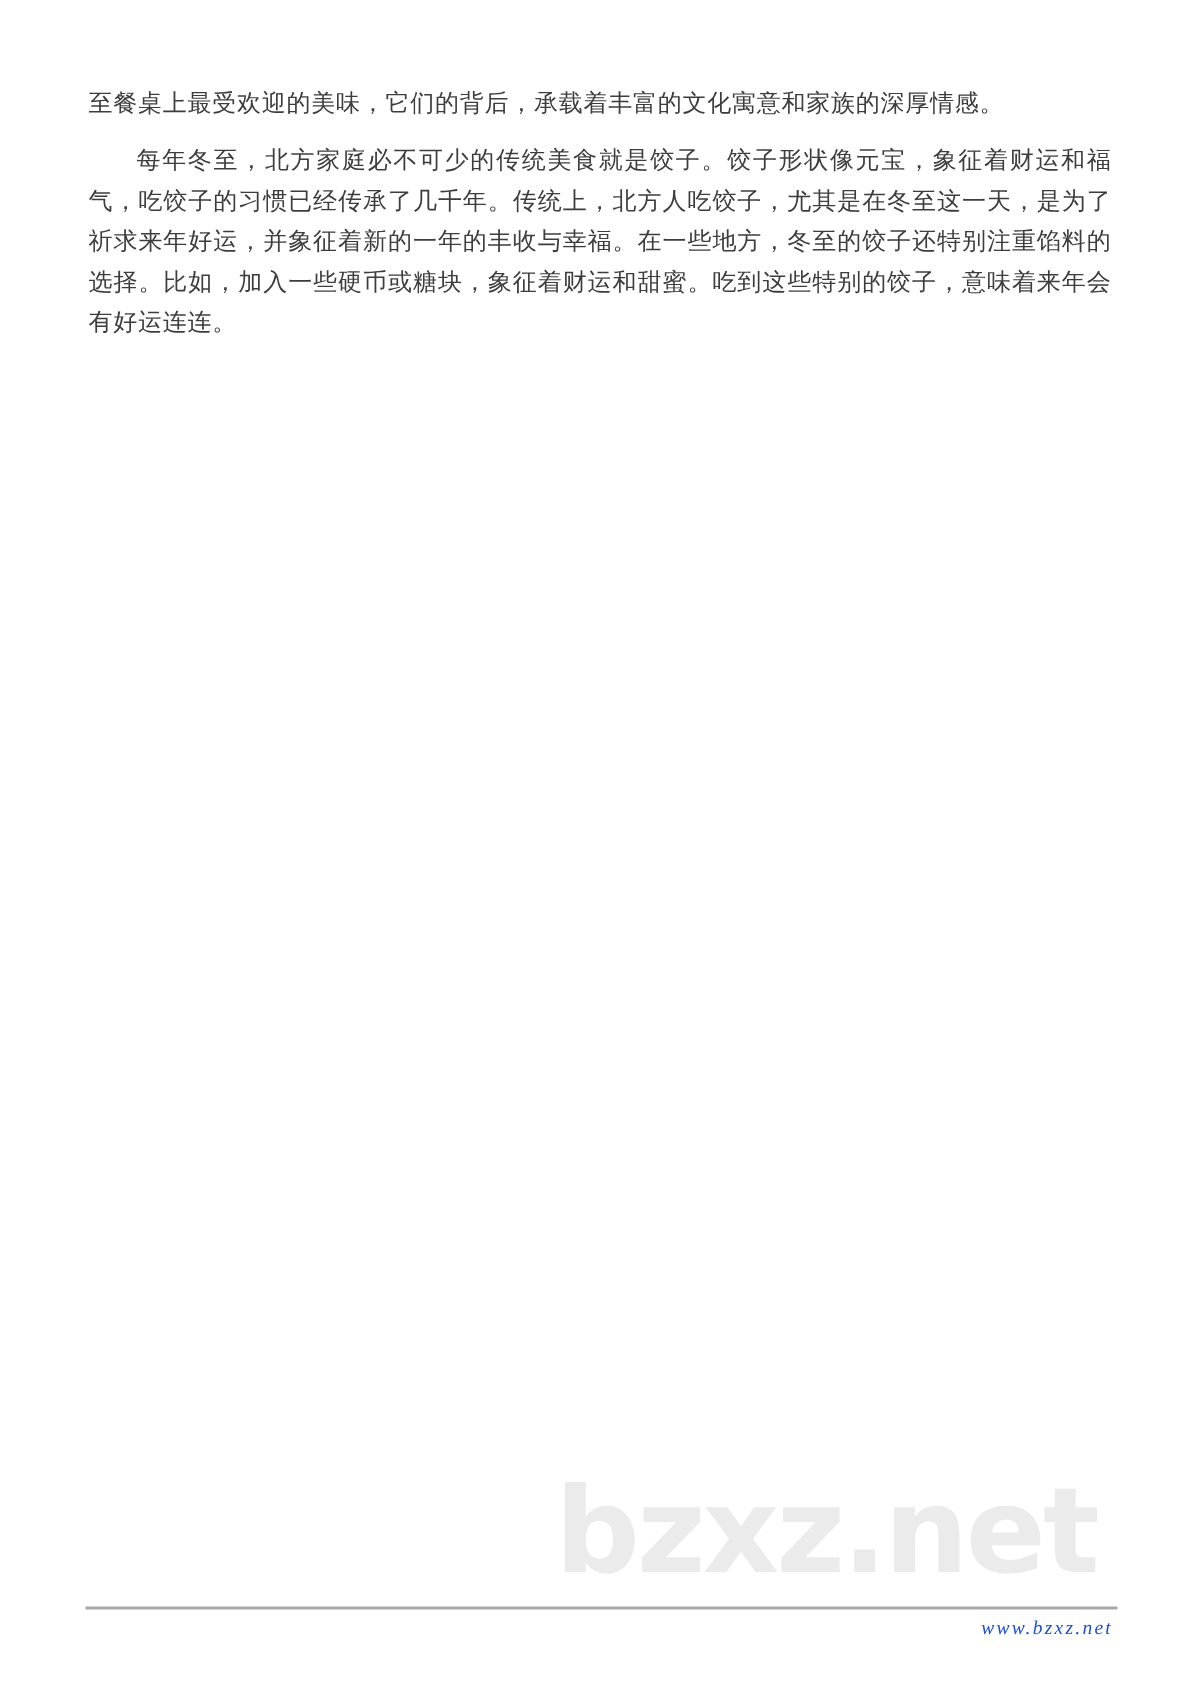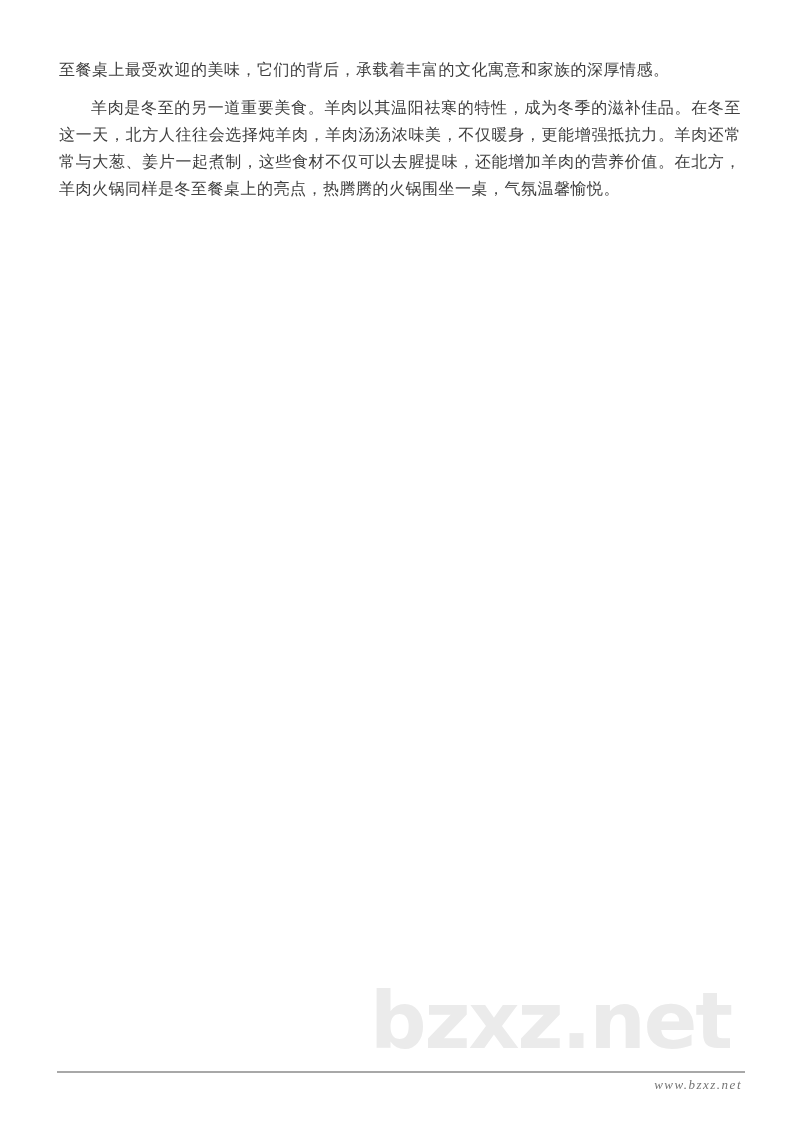--- a/index.html
+++ b/index.html
@@ -58,31 +58,31 @@
     background: #a8a8a8;
   }
   .footer-url {
     position: absolute;
     right: 58px;
     top: 1077px;
     font-family: "Liberation Serif", "DejaVu Serif", serif;
     font-style: italic;
     font-size: 13px;
     letter-spacing: 1.5px;
-    color: #737373;
+    color: #1d4ed8;
   }
 </style>
 </head>
 <body>
 
 <div class="page">
 
   <div class="content">
     <p class="no-indent">至餐桌上最受欢迎的美味，它们的背后，承载着丰富的文化寓意和家族的深厚情感。</p>
-    <p>羊肉是冬至的另一道重要美食。羊肉以其温阳祛寒的特性，成为冬季的滋补佳品。在冬至这一天，北方人往往会选择炖羊肉，羊肉汤汤浓味美，不仅暖身，更能增强抵抗力。羊肉还常常与大葱、姜片一起煮制，这些食材不仅可以去腥提味，还能增加羊肉的营养价值。在北方，羊肉火锅同样是冬至餐桌上的亮点，热腾腾的火锅围坐一桌，气氛温馨愉悦。</p>
+    <p>每年冬至，北方家庭必不可少的传统美食就是饺子。饺子形状像元宝，象征着财运和福气，吃饺子的习惯已经传承了几千年。传统上，北方人吃饺子，尤其是在冬至这一天，是为了祈求来年好运，并象征着新的一年的丰收与幸福。在一些地方，冬至的饺子还特别注重馅料的选择。比如，加入一些硬币或糖块，象征着财运和甜蜜。吃到这些特别的饺子，意味着来年会有好运连连。</p>
   </div>
 
   <div class="watermark">bzxz.net</div>
 
   <div class="footer-rule"></div>
 
   <div class="footer-url">www.bzxz.net</div>
 
 </div>
 

